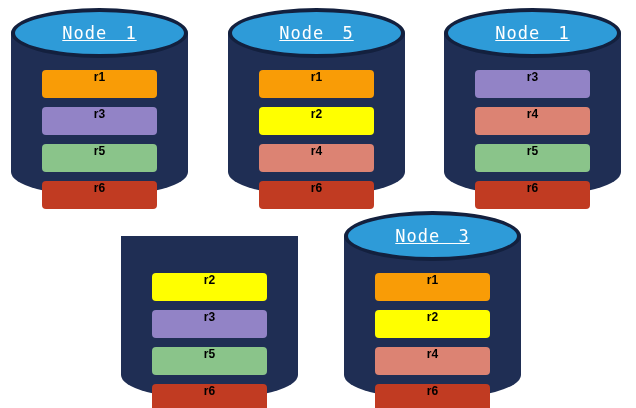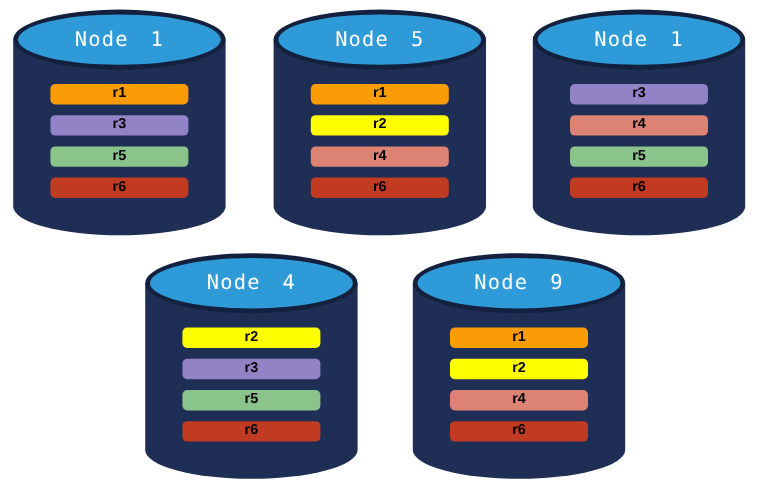--- a/index.html
+++ b/index.html
@@ -46,33 +46,34 @@
     align-items: center;
     justify-content: center;
   }
   .node-label {
     font-family: "DejaVu Sans Mono", monospace;
     font-size: 17px;
     color: #FFFFFF;
     letter-spacing: 1px;
     word-spacing: 7px;
     white-space: pre;
+    text-decoration: underline;
   }
   .bars {
     position: absolute;
     left: 0; right: 0;
     top: 62px;
     display: flex;
     flex-direction: column;
     align-items: center;
     gap: 9px;
   }
   .bar {
     width: 115px;
-    height: 17px;
+    height: 28px;
     border-radius: 4px;
     text-align: center;
     line-height: 14px;
     font-size: 12px;
     font-weight: bold;
     color: #000000;
     font-family: "Liberation Sans", sans-serif;
   }
 </style>
 </head>
@@ -110,34 +111,31 @@
     </div>
     <div class="bars">
         <div class="bar" style="background: rgb(146, 131, 198);">r3</div>
         <div class="bar" style="background: rgb(220, 131, 115);">r4</div>
         <div class="bar" style="background: rgb(138, 196, 138);">r5</div>
         <div class="bar" style="background: rgb(193, 59, 34);">r6</div>
       </div>
   </div>
     <div class="node pos-4">
     <div class="cyl-body"></div>
-    <div class="cyl-top">
-      <span class="node-label">Node 4</span>
-    </div>
     <div class="bars">
         <div class="bar" style="background: rgb(255, 255, 0);">r2</div>
         <div class="bar" style="background: rgb(146, 131, 198);">r3</div>
         <div class="bar" style="background: rgb(138, 196, 138);">r5</div>
         <div class="bar" style="background: rgb(193, 59, 34);">r6</div>
       </div>
   </div>
     <div class="node pos-5">
     <div class="cyl-body"></div>
     <div class="cyl-top">
-      <span class="node-label">Node 9</span>
+      <span class="node-label">Node 3</span>
     </div>
     <div class="bars">
         <div class="bar" style="background: rgb(249, 156, 6);">r1</div>
         <div class="bar" style="background: rgb(255, 255, 0);">r2</div>
         <div class="bar" style="background: rgb(220, 131, 115);">r4</div>
         <div class="bar" style="background: rgb(193, 59, 34);">r6</div>
       </div>
   </div>
   </div>
 

